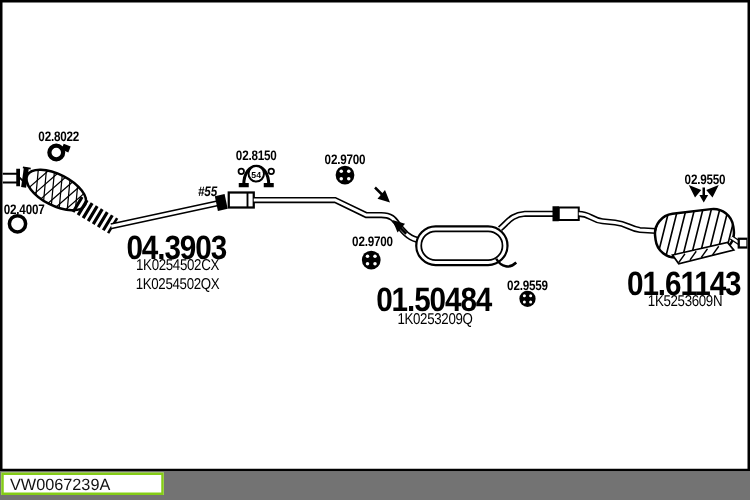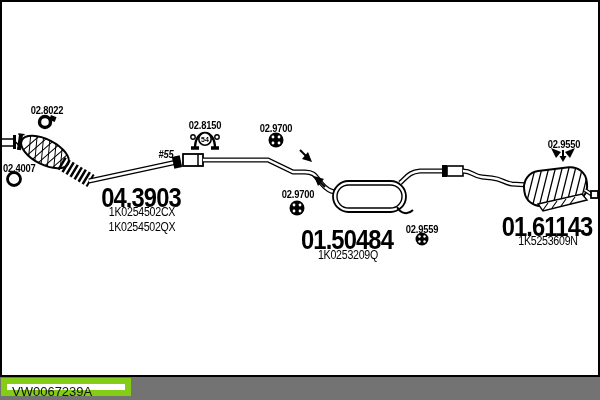--- a/index.html
+++ b/index.html
@@ -12,21 +12,21 @@
   .pn{font-weight:bold;font-size:11px;letter-spacing:-0.2px;
       transform:translateX(-50%) scaleX(0.85);}
   .pn-left{font-weight:bold;font-size:11px;letter-spacing:-0.2px;
       transform:scaleX(0.85);transform-origin:left center;}
   .it{font-style:italic;}
   .big{font-weight:bold;font-size:27px;letter-spacing:-1px;
       transform:translateX(-50%) scaleX(0.88);}
   .oem{font-size:12.5px;letter-spacing:-0.3px;
       transform:translateX(-50%) scaleX(0.85);}
   .footer-box{position:absolute;left:1px;top:378px;width:130px;height:18px;
-      border:6px solid #84cc16;box-sizing:border-box;background:#fff;
+      border:2px solid #84cc16;box-sizing:border-box;background:#fff;
       font-size:13px;line-height:15px;padding-left:5px;color:#111;}
 </style>
 </head>
 <body>
 
 <div class="stage">
   <div class="frame">
 
     <svg width="596" height="373" viewBox="2 2 596 373">
       <defs>

